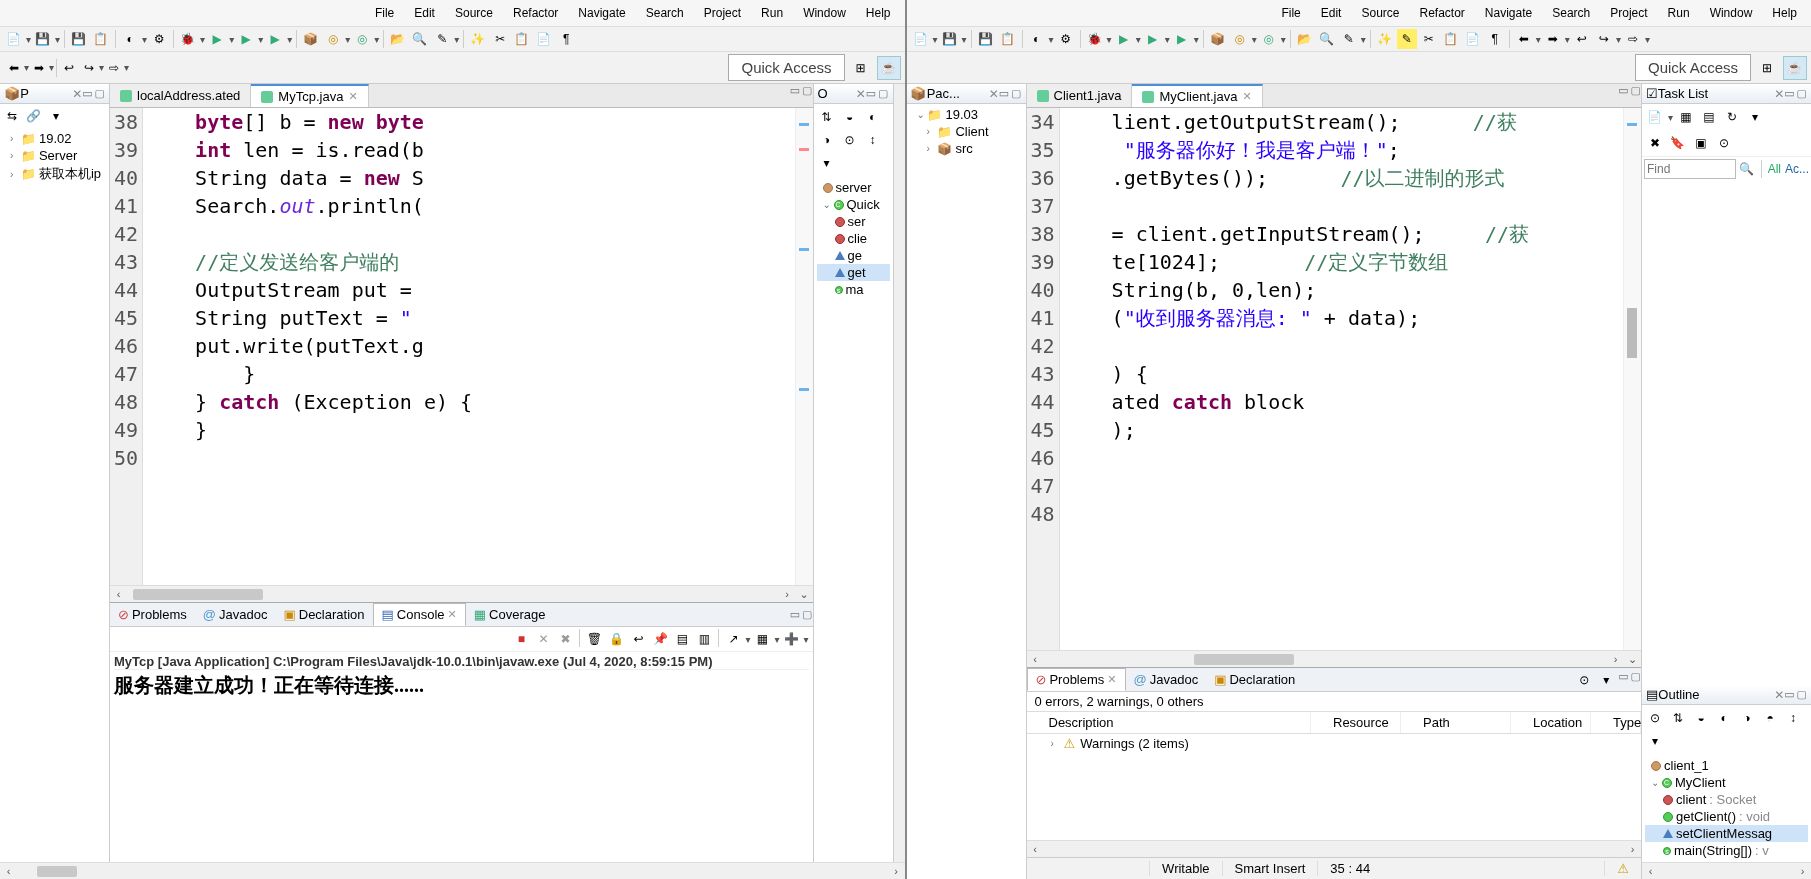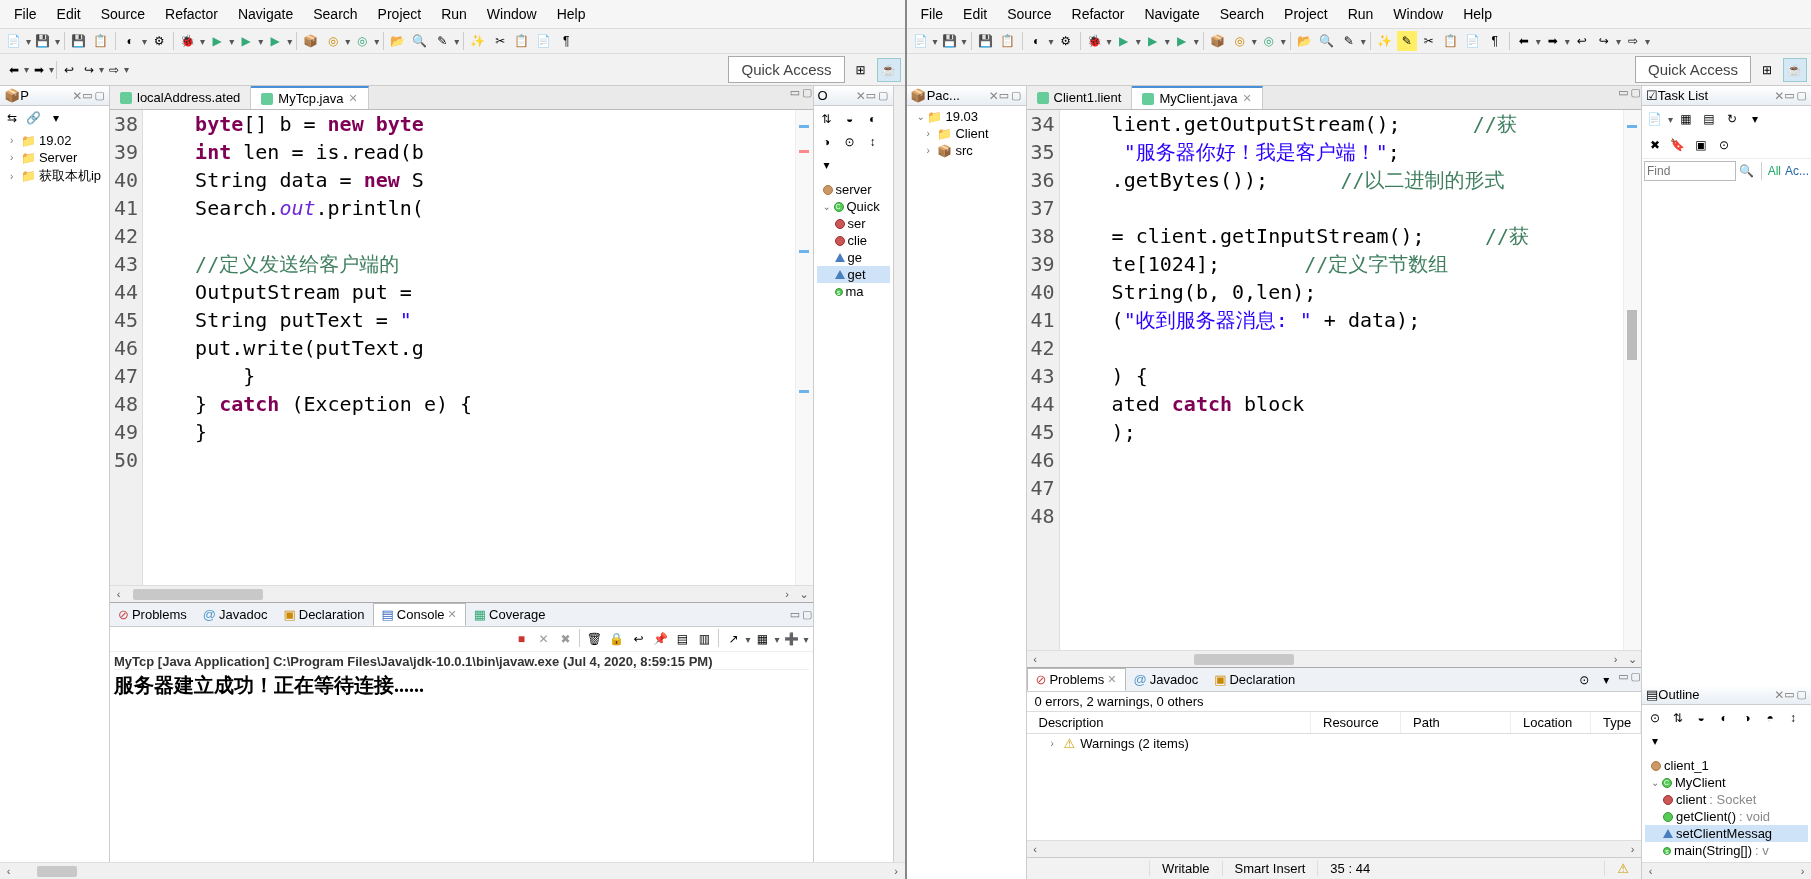--- a/index.html
+++ b/index.html
@@ -1,21 +1,21 @@
 <!DOCTYPE html>
 <html><head>
 <meta charset="utf-8">
 <style>
 * { box-sizing: border-box; margin: 0; padding: 0; }
 body { font-family: "Segoe UI", Tahoma, sans-serif; font-size: 12px; background: #f0f0f0; color: #000; }
 .workspace { display: flex; width: 1811px; height: 879px; }
 .ide { flex: 1; display: flex; flex-direction: column; border-right: 2px solid #888; background: #fafafa; }
 .ide:last-child { border-right: none; }
 
-.menubar { display: flex; padding: 2px 4px; background: #f6f6f6; font-size: 14px; }
+.menubar { display: flex; padding: 2px 4px; background: #f6f6f6; font-size: 12px; justify-content: flex-end; }
 .menubar span { padding: 4px 10px; cursor: pointer; }
 
 .toolbar { display: flex; align-items: center; padding: 2px 4px; gap: 2px; background: #f2f2f2; border-top: 1px solid #ddd; border-bottom: 1px solid #ddd; }
 .tb-btn { display: inline-flex; align-items: center; justify-content: center; width: 20px; height: 20px; font-size: 12px; border: none; background: transparent; cursor: pointer; }
 .tb-sep { width: 1px; height: 18px; background: #ccc; margin: 0 2px; }
 .tb-dd { display: inline-flex; align-items: center; height: 20px; font-size: 10px; color: #555; }
 
 .toolbar2 { display: flex; align-items: center; padding: 2px 4px; background: #f2f2f2; border-bottom: 1px solid #ccc; }
 .quick-access { margin-left: auto; border: 1px solid #aaa; background: #fff; padding: 4px 12px; font-size: 15px; color: #444; }
 .persp { display: inline-flex; align-items: center; justify-content: center; width: 24px; height: 24px; margin-left: 4px; border: 1px solid transparent; }
@@ -86,21 +86,21 @@
 
 .right-wide { width: 170px; display: flex; flex-direction: column; border-left: 1px solid #ccc; background: #fff; }
 .tasklist-find { display: flex; align-items: center; padding: 2px; gap: 4px; border-top: 1px solid #eee; }
 .tasklist-find input { flex: 1; border: 1px solid #bbb; padding: 2px; font-size: 12px; width: 40px; }
 .tasklist-find .all { color: #2a6; }
 .tasklist-find .ac { color: #26a; }
 
 .problems-body { flex: 1; padding: 0; }
 .problems-summary { padding: 2px 8px; font-size: 13px; }
 .problems-header { display: flex; border-top: 1px solid #ddd; border-bottom: 1px solid #ddd; font-size: 13px; }
-.problems-header span { padding: 3px 12px; border-right: 1px solid #eee; }
+.problems-header span { padding: 3px 22px; border-right: 1px solid #eee; }
 .problems-row { padding: 2px 8px 2px 24px; font-size: 13px; display: flex; align-items: center; gap: 5px; }
 .warn-icon { color: #c90; }
 
 .statusbar { display: flex; align-items: center; background: #f2f2f2; border-top: 1px solid #ccc; font-size: 13px; height: 22px; }
 .statusbar span { padding: 0 12px; border-left: 1px solid #ddd; }
 .statusbar span:first-child { border: none; flex: 1; }
 
 .minmax { margin-left: auto; display: flex; gap: 2px; font-size: 11px; color: #777; }
 </style>
 </head>
@@ -492,21 +492,21 @@
               <span class="tree-icon">📦</span>
               <span>src</span>
             </div>
       </div>
     </div>
 
     <div class="editor-area">
       <div class="tabs">
         <div class="tab">
               <span class="tab-icon"></span>
-              <span>Client1.lient</span>
+              <span>Client1.java</span>
             </div>
         <div class="tab active">
               <span class="tab-icon"></span>
               <span>MyClient.java</span>
               <span class="tab-close">✕</span>
             </div>
         <span class="minmax">
               <span>▭</span>
               <span>▢</span>
             </span>

